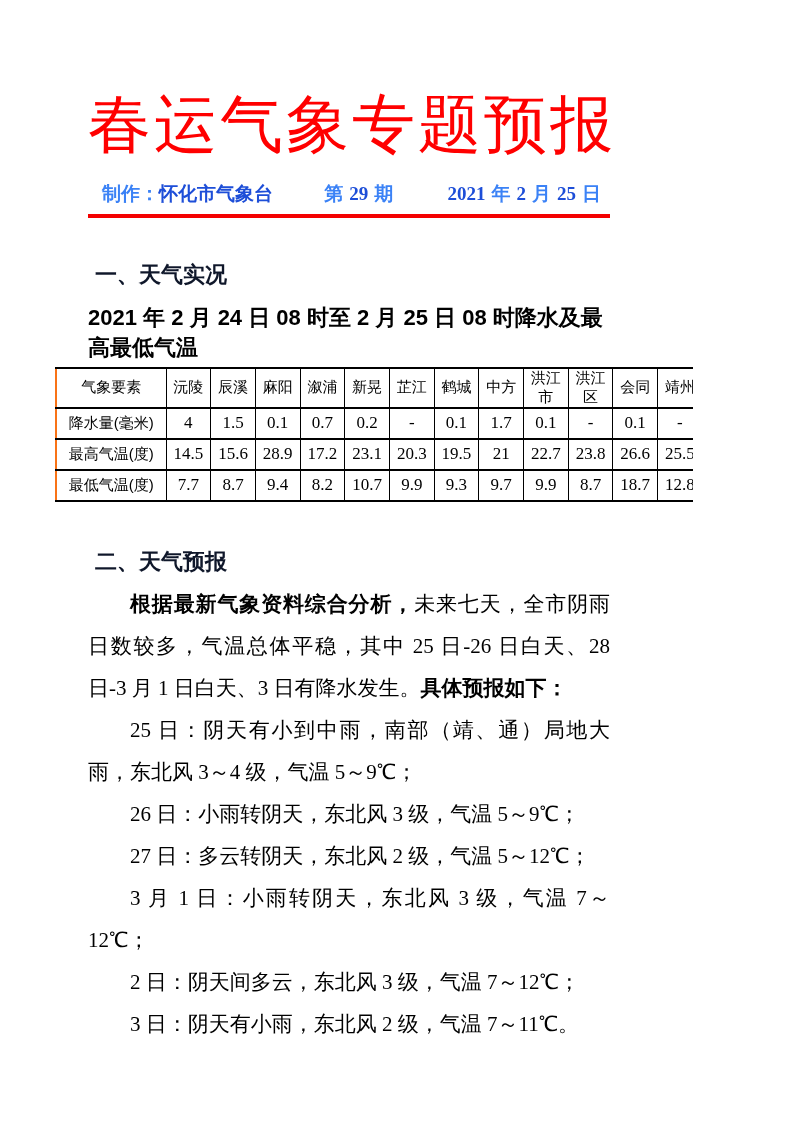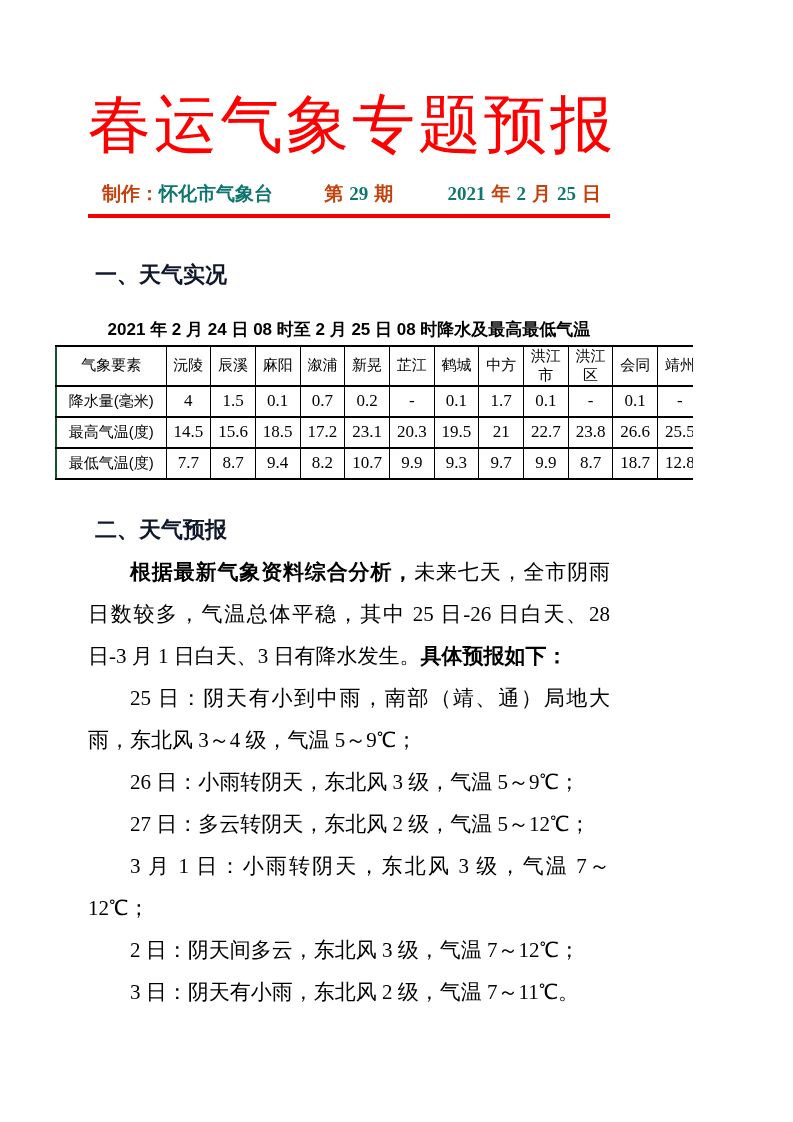--- a/index.html
+++ b/index.html
@@ -15,50 +15,50 @@
     font-family: "Liberation Serif", serif;
     font-size: 63px; font-weight: 500; letter-spacing: 3px;
     color: #ff0000; line-height: 1.32; white-space: nowrap;
   }
   .masthead-row {
     display: flex; justify-content: space-between; align-items: baseline;
     margin-top: 16px; padding: 0 6px 0 14px;
     font-family: "Liberation Sans", sans-serif;
     font-size: 19px; font-weight: bold; line-height: 1.2;
   }
-  .red { color: #c2410c; }
-  .blk { color: #0f766e; }
+  .red { color: #3b82f6; }
+  .blk { color: #1d4ed8; }
   .num { font-family: "Liberation Serif", serif; }
   .seg { margin: 0 3px; }
   .divider { height: 4px; background: #f40000; margin-top: 8px; }
   .section-heading {
     margin: 42px 0 0 7px;
     font-family: "Liberation Sans", sans-serif;
     font-size: 22px; font-weight: bold; color: #0f172a;
   }
   .table-caption {
-    margin-top: 28px; text-align: center;
+    margin-top: 13px; 
     font-family: "Liberation Sans", sans-serif;
-    font-size: 17px; font-weight: bold;
+    font-size: 22px; font-weight: bold;
   }
   table.weather {
     border-collapse: collapse; table-layout: fixed;
     width: 693px; margin: 4px 0 0 -33px;
-    border: 2px solid #14532d;
+    border: 2px solid #f97316;
   }
   table.weather th, table.weather td {
     border: 1px solid #000;
     border-top-width: 2px; border-bottom-width: 2px;
     height: 29px; padding: 0; text-align: center; vertical-align: middle;
     font-weight: normal; overflow: hidden;
   }
   table.weather th.hdr   { font-family: "Liberation Serif", serif; font-size: 15px; }
   table.weather th.rowlbl{ font-family: Liberation Sans, sans-serif; font-size: 15px; }
   table.weather td.val   { font-family: "Liberation Serif", serif; font-size: 17px; }
-  .sec2-heading { margin-top: 35px; }
+  .sec2-heading { margin-top: 45px; }
   p.body {
     margin: 0; font-size: 21px; line-height: 42px;
     text-align: justify; text-indent: 42px;
     font-family: "Liberation Serif", serif;
   }
   p.intro { margin-top: 6px; }
   .lead-bold, .tail-bold {
     font-family: "Liberation Sans", sans-serif;
     font-weight: bold;
   }
@@ -137,21 +137,21 @@
           <td class="val">0.1</td>
           <td class="val">-</td>
           <td class="val">0.1</td>
           <td class="val">-</td>
           <td class="val">0.1</td>
         </tr>
         <tr>
           <th class="rowlbl">最高气温(度)</th>
           <td class="val">14.5</td>
           <td class="val">15.6</td>
-          <td class="val">18.5</td>
+          <td class="val">28.9</td>
           <td class="val">17.2</td>
           <td class="val">23.1</td>
           <td class="val">20.3</td>
           <td class="val">19.5</td>
           <td class="val">21</td>
           <td class="val">22.7</td>
           <td class="val">23.8</td>
           <td class="val">26.6</td>
           <td class="val">25.5</td>
           <td class="val">25.9</td>

